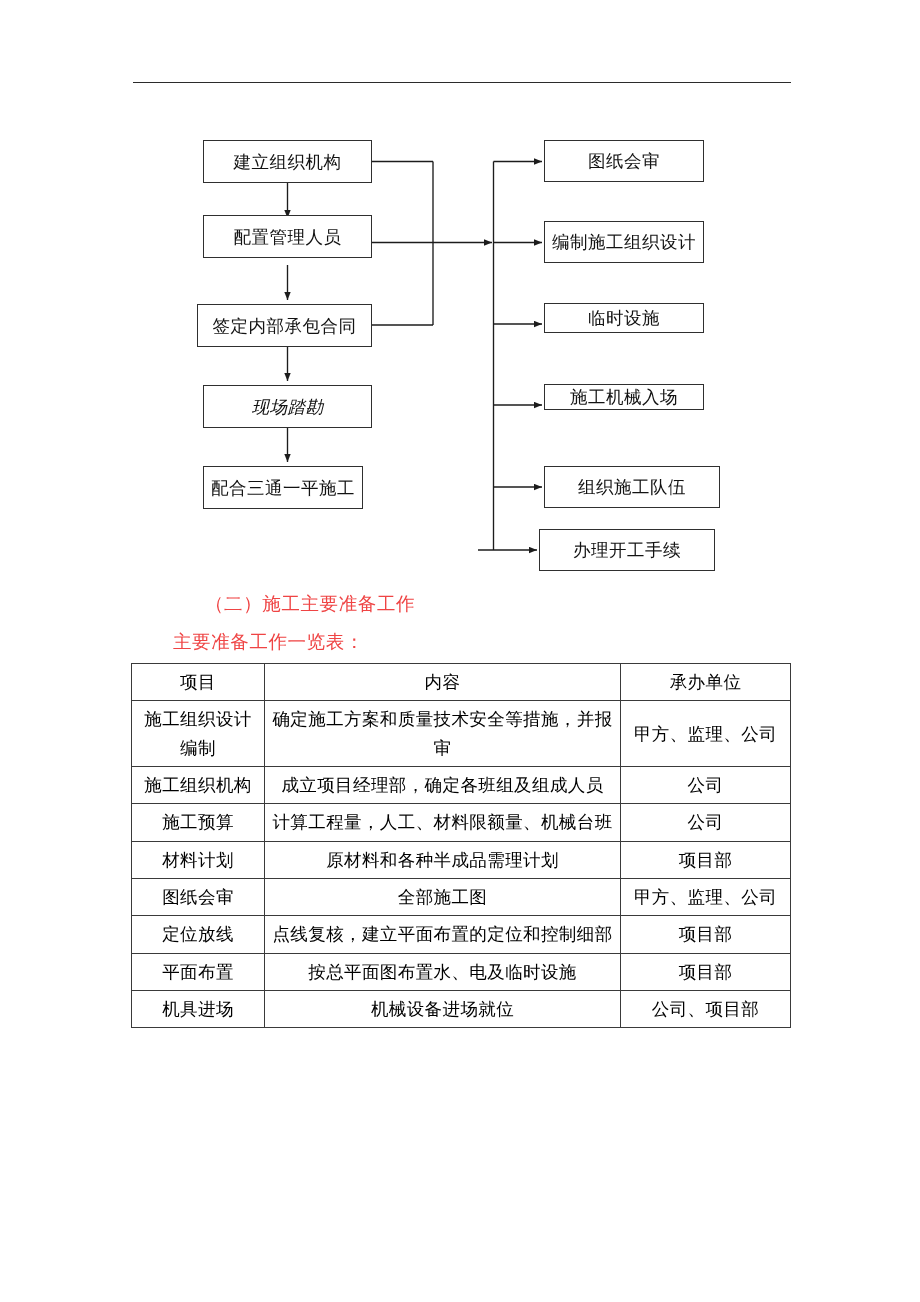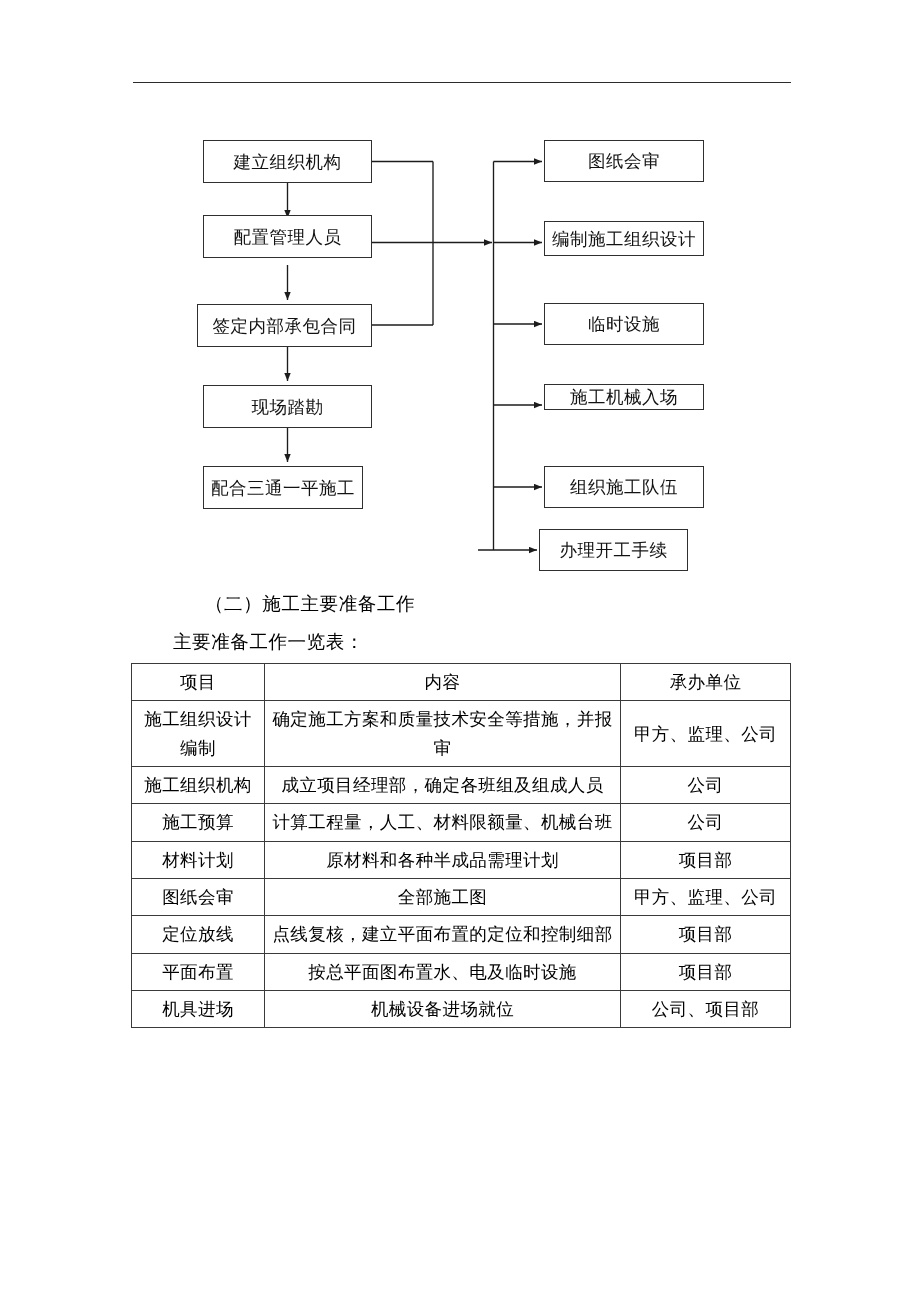--- a/index.html
+++ b/index.html
@@ -57,37 +57,37 @@
     letter-spacing: 0.5px;
     color: #121212;
     font-family: "DejaVu Serif", "Liberation Serif", serif;
     white-space: nowrap;
   }
 
   
   .fb-l1 { left: 203px; top: 30px;  width: 169px; height: 43px; text-align: right; }
   .fb-l2 { left: 203px; top: 105px; width: 169px; height: 43px; }
   .fb-l3 { left: 197px; top: 194px; width: 175px; height: 43px; }
-  .fb-l4 { left: 203px; top: 275px; width: 169px; height: 43px; }
+  .fb-l4 { left: 203px; top: 275px; width: 169px; height: 43px; font-style: italic; }
   .fb-l5 { left: 203px; top: 356px; width: 160px; height: 43px; }
 
   
   .fb-r1 { left: 544px; top: 30px;  width: 160px; height: 42px; }
-  .fb-r2 { left: 544px; top: 111px; width: 160px; height: 35px; }
-  .fb-r3 { left: 544px; top: 193px; width: 160px; height: 42px; }
+  .fb-r2 { left: 544px; top: 111px; width: 160px; height: 42px; }
+  .fb-r3 { left: 544px; top: 193px; width: 160px; height: 30px; }
   .fb-r4 { left: 544px; top: 274px; width: 160px; height: 26px; }
-  .fb-r5 { left: 544px; top: 356px; width: 160px; height: 42px; }
-  .fb-r6 { left: 539px; top: 419px; width: 149px; height: 42px; }
+  .fb-r5 { left: 544px; top: 356px; width: 176px; height: 42px; }
+  .fb-r6 { left: 539px; top: 419px; width: 176px; height: 42px; }
 
   
   .para {
     position: absolute;
     font-size: 18.5px;
     letter-spacing: 0.6px;
-    color: #000000;
+    color: #ef4444;
     white-space: nowrap;
     font-family: "DejaVu Serif", "Liberation Serif", serif;
   }
   .para-1 { left: 205px; top: 591px; }
   .para-2 { left: 173px; top: 629px; }
 
   
   .tbl-wrap {
     position: absolute;
     left: 131px;

